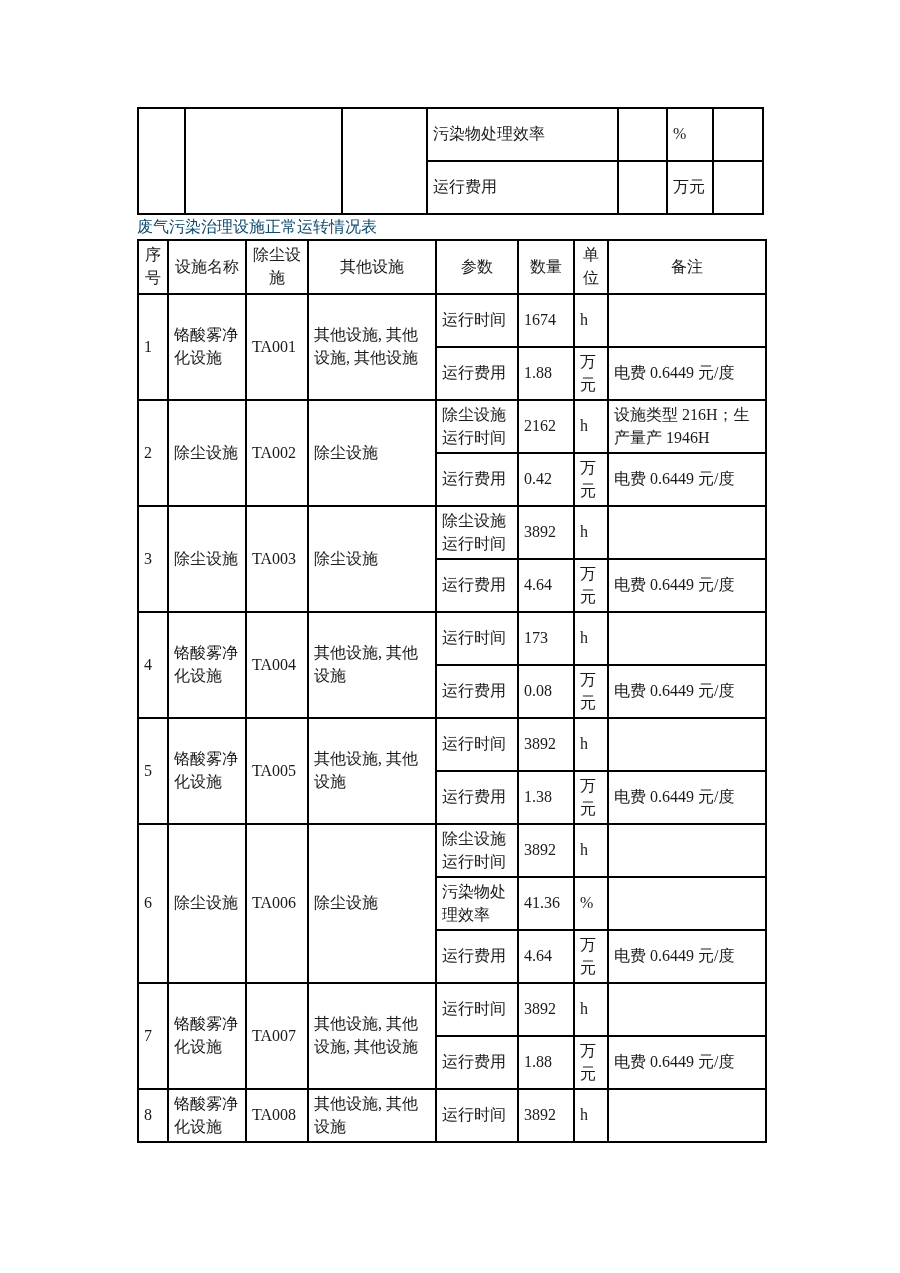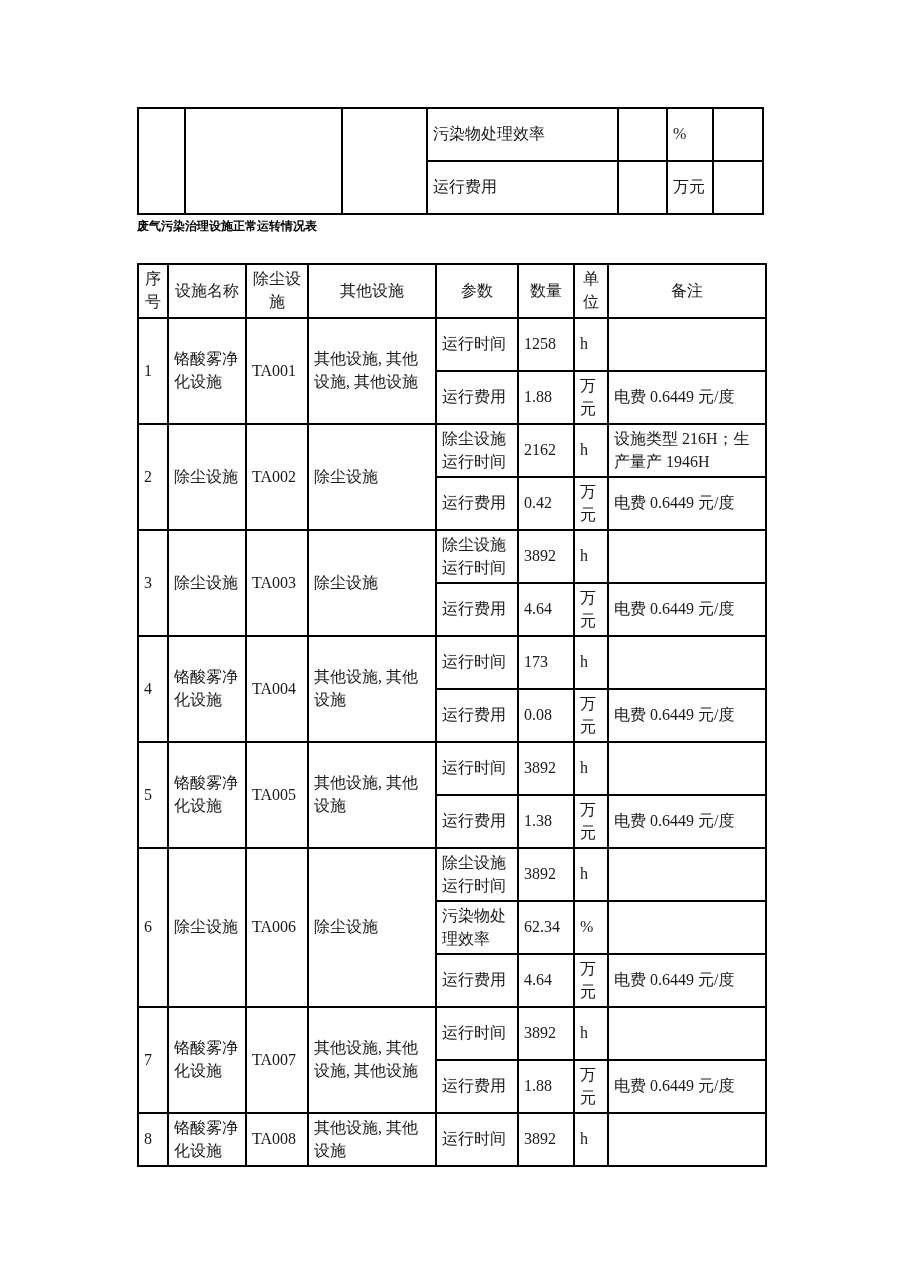--- a/index.html
+++ b/index.html
@@ -26,30 +26,29 @@
     font-size:16px;
     font-weight:normal;
     text-align:left;
     vertical-align:middle;
     padding:2px 5px;
     line-height:1.42;
     overflow:hidden;
     word-break:break-word;
   }
   table.top-table { width:625px; }
-  table.main-table { width:628px;margin-top:24px; }
+  table.main-table { width:628px; }
   table.t tr { height:53px; }
   table.main-table thead tr { height:54px; }
   table.main-table th { text-align:center; }
   .doc-title {
-    font-size:12px;
+    font-size:16px;
     line-height:21px;
     padding:1px 0 2px 0;
-    color:#000000;
-    font-weight:bold;
+    color:#0c4a6e;
   }
 </style>
 </head>
 <body>
 
 <div class="page">
   <div class="content">
 
     <table class="t top-table">
       <colgroup>
@@ -105,21 +104,21 @@
           <th>备注</th>
         </tr>
       </thead>
       <tbody id="main-tbody">
           <tr>
             <td rowspan="2">1</td>
             <td rowspan="2">铬酸雾净化设施</td>
             <td rowspan="2">TA001</td>
             <td rowspan="2">其他设施, 其他设施, 其他设施</td>
             <td>运行时间</td>
-            <td>1258</td>
+            <td>1674</td>
             <td>h</td>
             <td></td>
           </tr>
           <tr>
             <td>运行费用</td>
             <td>1.88</td>
             <td>万元</td>
             <td>电费 0.6449 元/度</td>
           </tr>
           <tr>
@@ -191,21 +190,21 @@
             <td rowspan="3">除尘设施</td>
             <td rowspan="3">TA006</td>
             <td rowspan="3">除尘设施</td>
             <td>除尘设施运行时间</td>
             <td>3892</td>
             <td>h</td>
             <td></td>
           </tr>
           <tr>
             <td>污染物处理效率</td>
-            <td>62.34</td>
+            <td>41.36</td>
             <td>%</td>
             <td></td>
           </tr>
           <tr>
             <td>运行费用</td>
             <td>4.64</td>
             <td>万元</td>
             <td>电费 0.6449 元/度</td>
           </tr>
           <tr>

